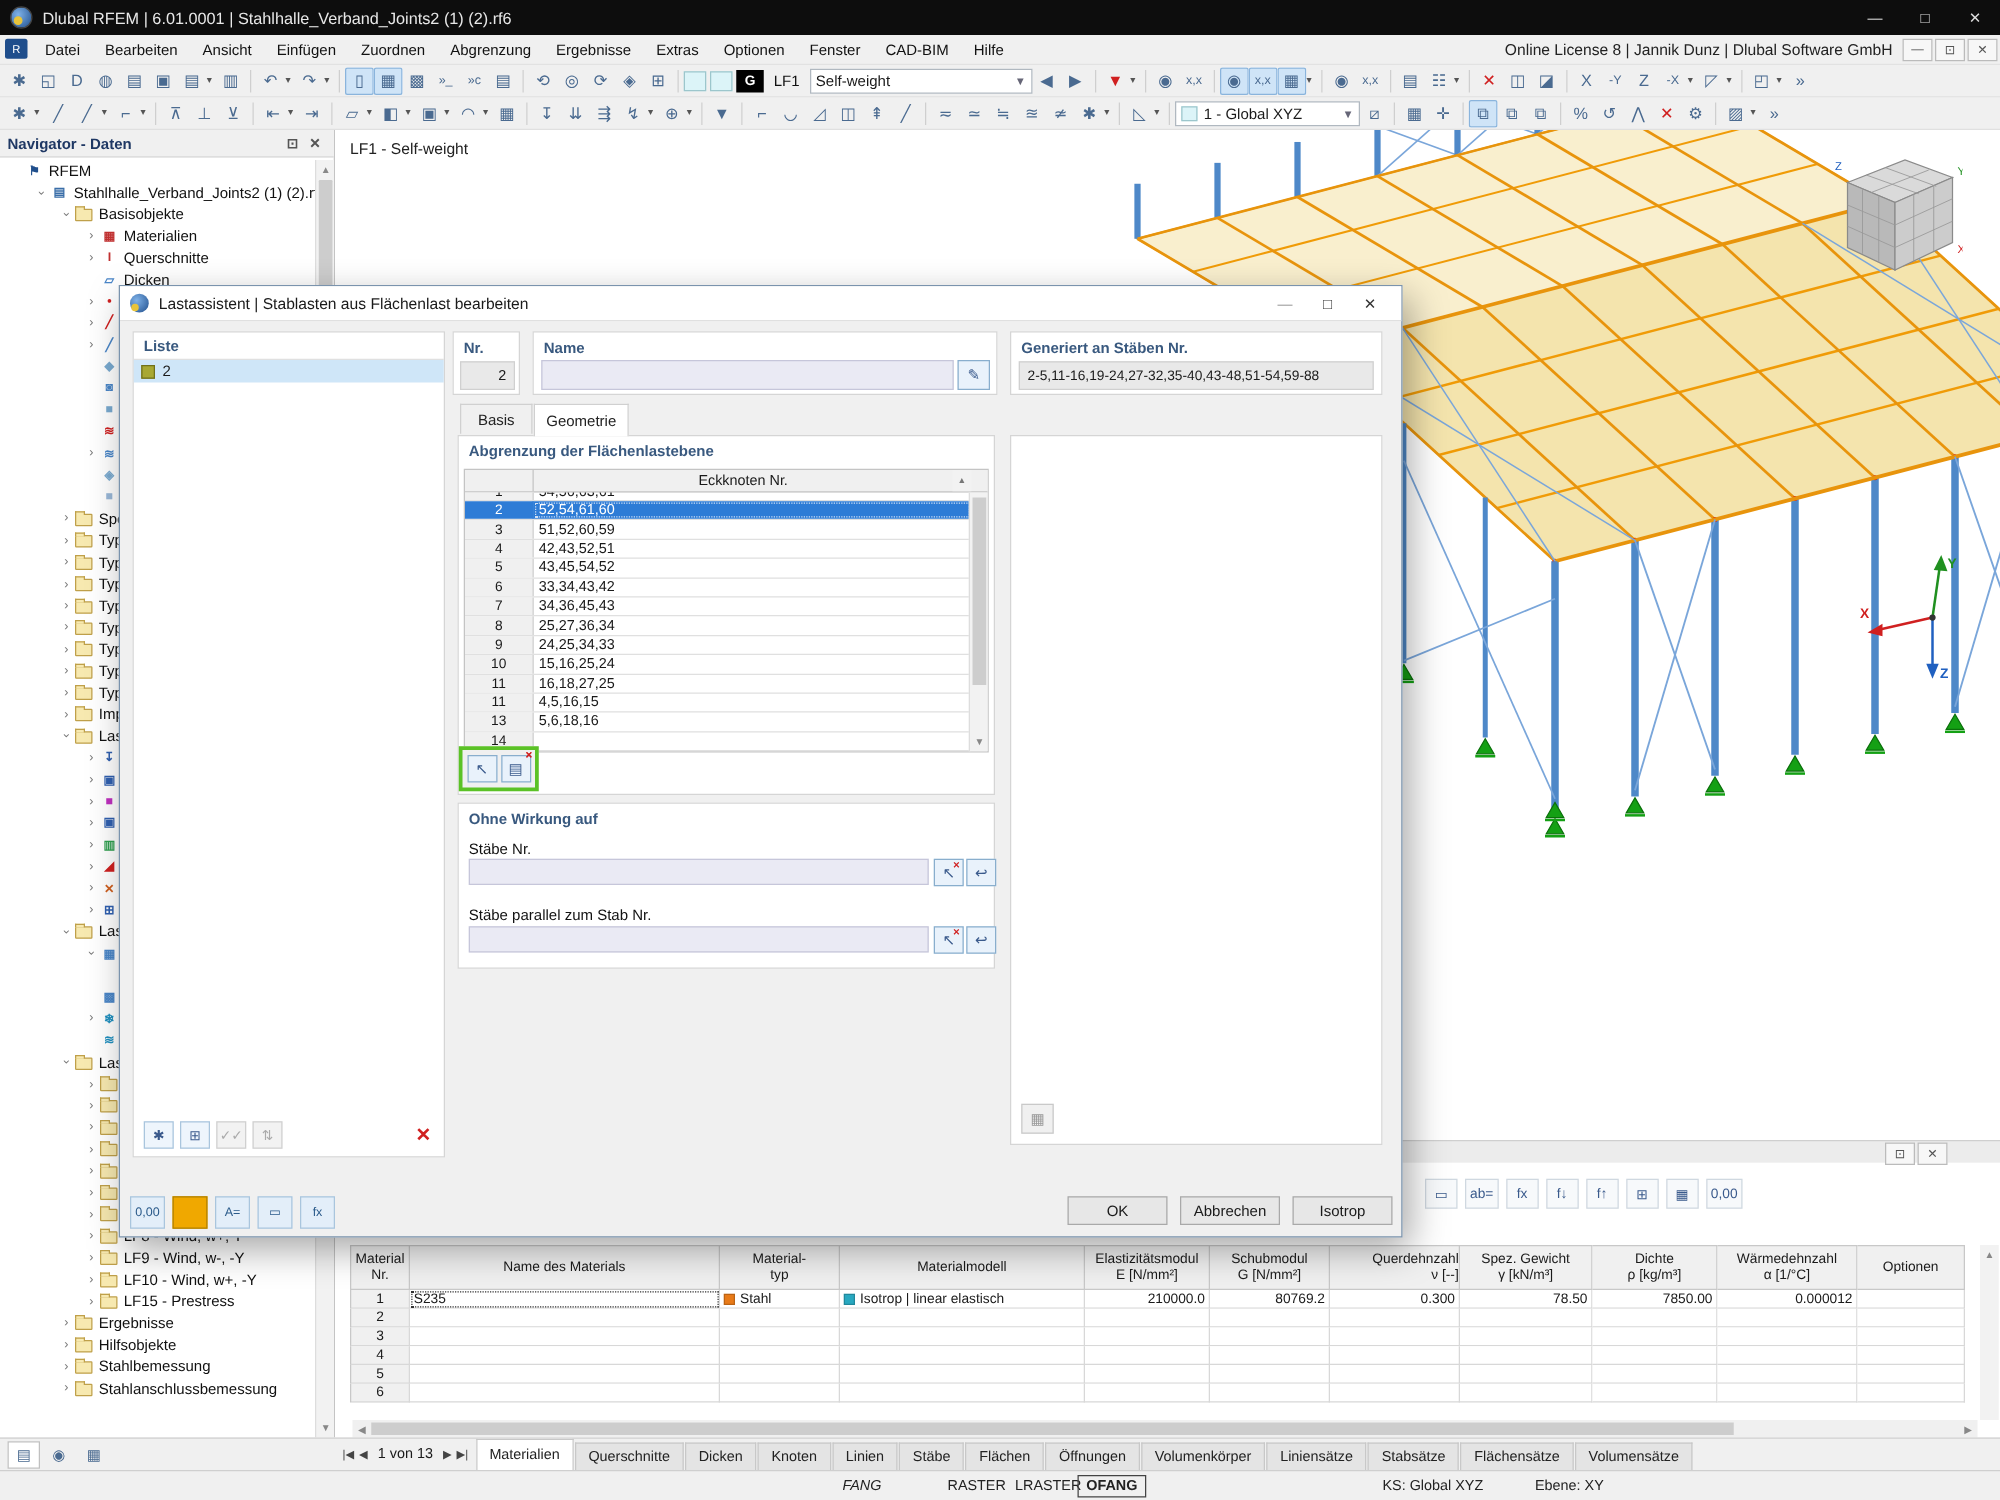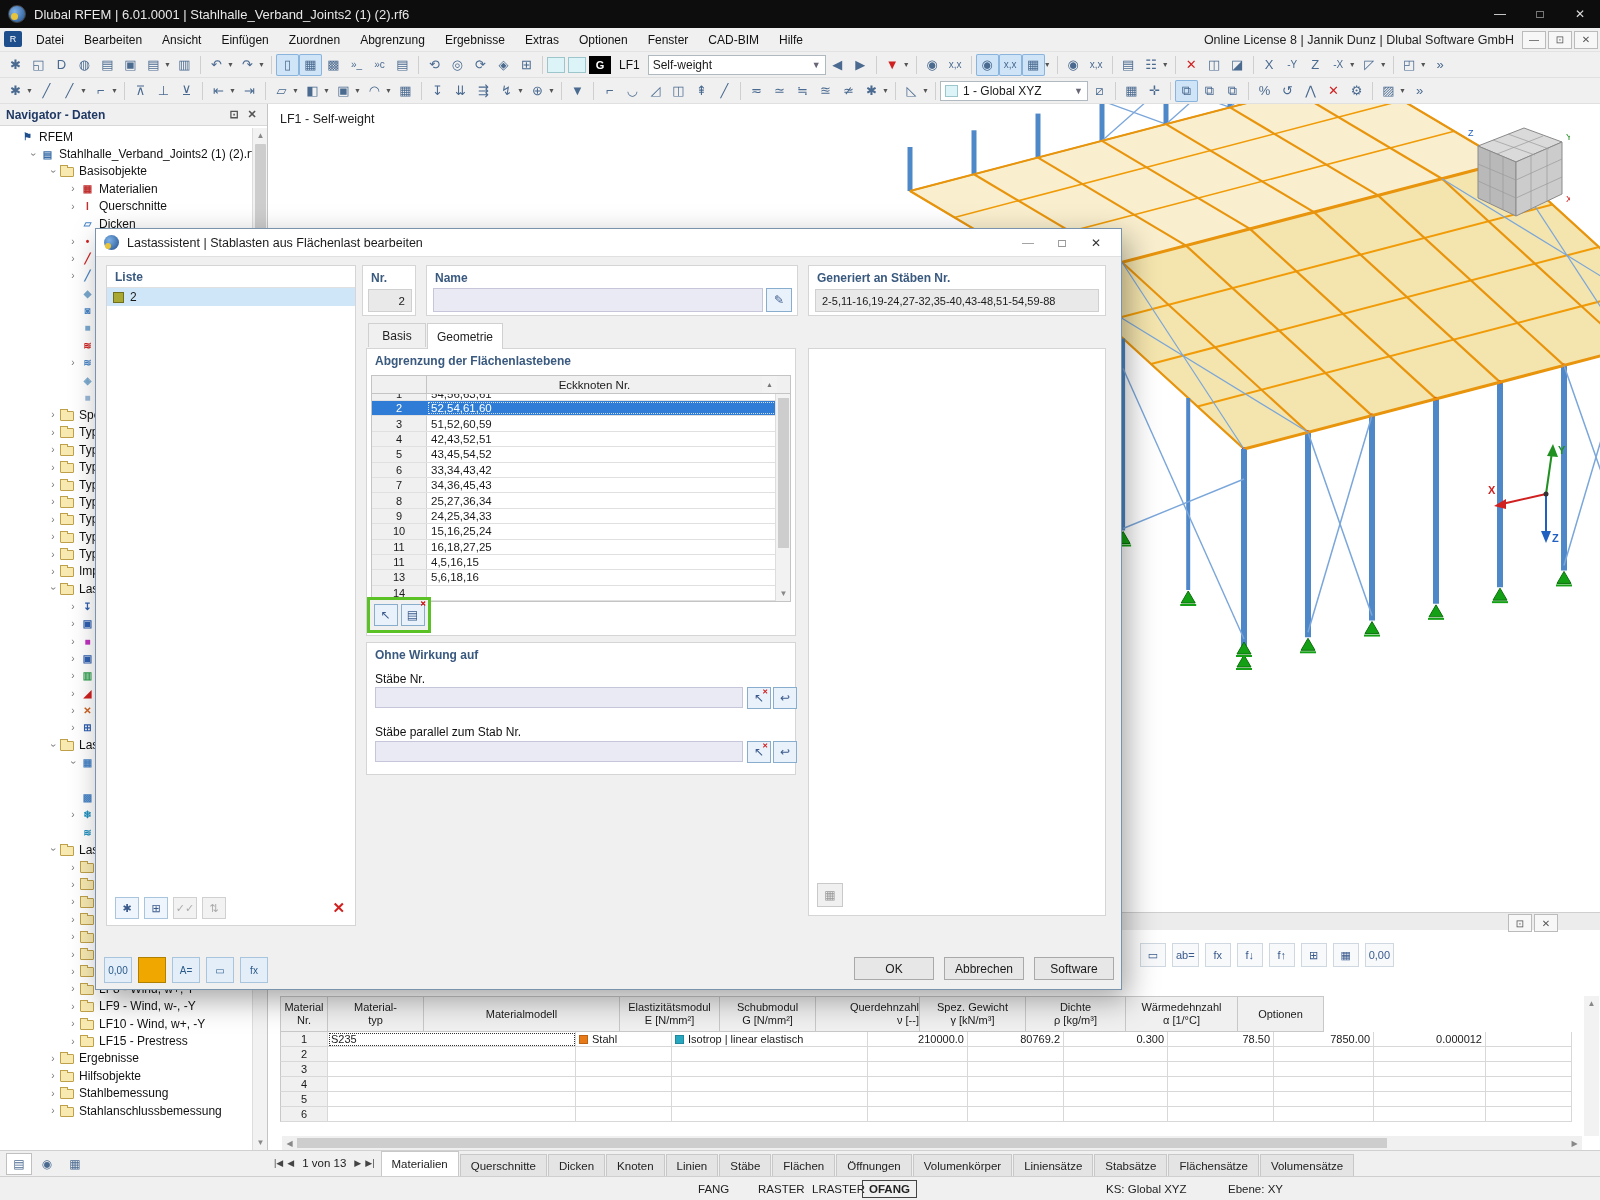--- a/index.html
+++ b/index.html
@@ -949,20 +949,24 @@
     <span class="ptb-btn">⊞</span>
     <span class="ptb-btn">▦</span>
     <span class="ptb-btn">0,00</span>
   </div>
 <div id="mat-table" class="abs">
   <div class="mat-hrow" id="mat-head">
       <div class="mat-h" style="width: 48px;">
         <div>Material</div>
         <div>Nr.</div>
       </div>
+      <div class="mat-h" style="width: 248px;">
+        <div></div>
+        <div>Name des Materials</div>
+      </div>
       <div class="mat-h" style="width: 96px;">
         <div>Material-</div>
         <div>typ</div>
       </div>
       <div class="mat-h" style="width: 196px;">
         <div></div>
         <div>Materialmodell</div>
       </div>
       <div class="mat-h" style="width: 100px;">
         <div>Elastizitätsmodul</div>
@@ -1267,21 +1271,21 @@
     </span>
 </div>
 
 <div id="nav-tabs" class="abs">
     <span class="ntab active">▤</span>
     <span class="ntab">◉</span>
     <span class="ntab">▦</span>
   </div>
 
 <div id="statusbar" class="abs">
-  <span id="st-items"><span class="st" style="left: 692px;">FANG</span><span class="st" style="left: 752px;">RASTER</span><span class="st" style="left: 806px;">LRASTER</span><span class="st boxed" style="left: 862px;">OFANG</span></span>
+  <span id="st-items"><span class="st" style="left: 668px; font-style: italic;">FANG</span><span class="st" style="left: 752px;">RASTER</span><span class="st" style="left: 806px;">LRASTER</span><span class="st boxed" style="left: 862px;">OFANG</span></span>
   <span class="st" style="left:1100px">KS: Global XYZ</span>
   <span class="st" style="left:1222px">Ebene: XY</span>
 </div>
 
 <div id="dialog" class="abs">
   <div id="dlg-title">
     <span class="dico"></span>
     <span>Lastassistent | Stablasten aus Flächenlast bearbeiten</span>
     <span style="margin-left:auto;display:flex">
       <span class="dlg-winbtn" style="color:#999">—</span>
@@ -1425,14 +1429,14 @@
 
   <div id="dlg-foot-icons">
       <span class="foot-btn" style="left: 8px; top: 728px;">0,00</span>
       <span class="foot-btn" style="left: 42px; top: 728px; background: rgb(240, 168, 0); border-color: rgb(176, 128, 0);"></span>
       <span class="foot-btn" style="left: 76px; top: 728px;">A=</span>
       <span class="foot-btn" style="left: 110px; top: 728px;">▭</span>
       <span class="foot-btn" style="left: 144px; top: 728px;">fx</span>
     </div>
   <div class="dlg-button" style="left:758px;top:728px">OK</div>
   <div class="dlg-button" style="left:848px;top:728px">Abbrechen</div>
-  <div class="dlg-button" style="left:938px;top:728px">Software</div>
+  <div class="dlg-button" style="left:938px;top:728px">Isotrop</div>
 </div>
 
 </body></html>

